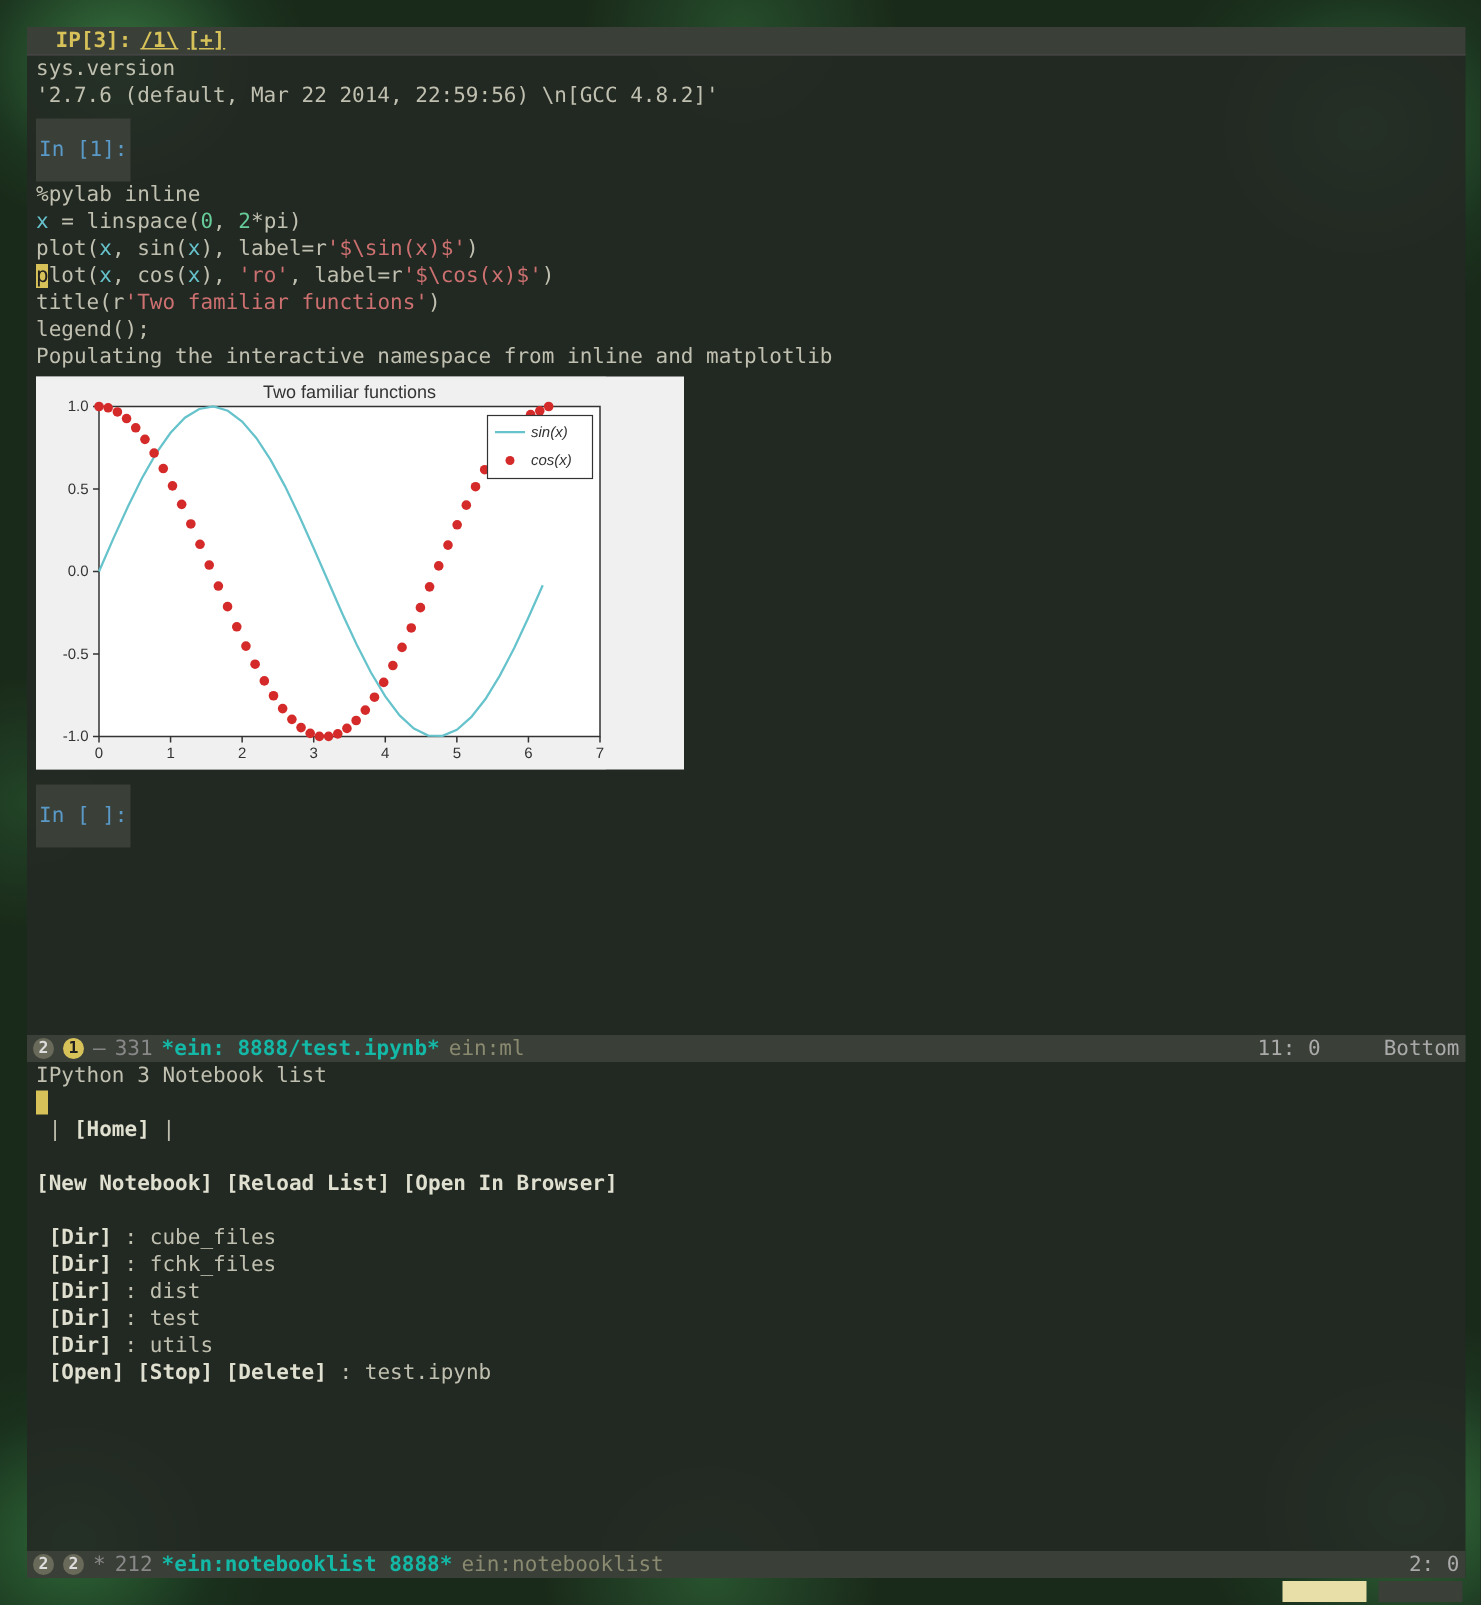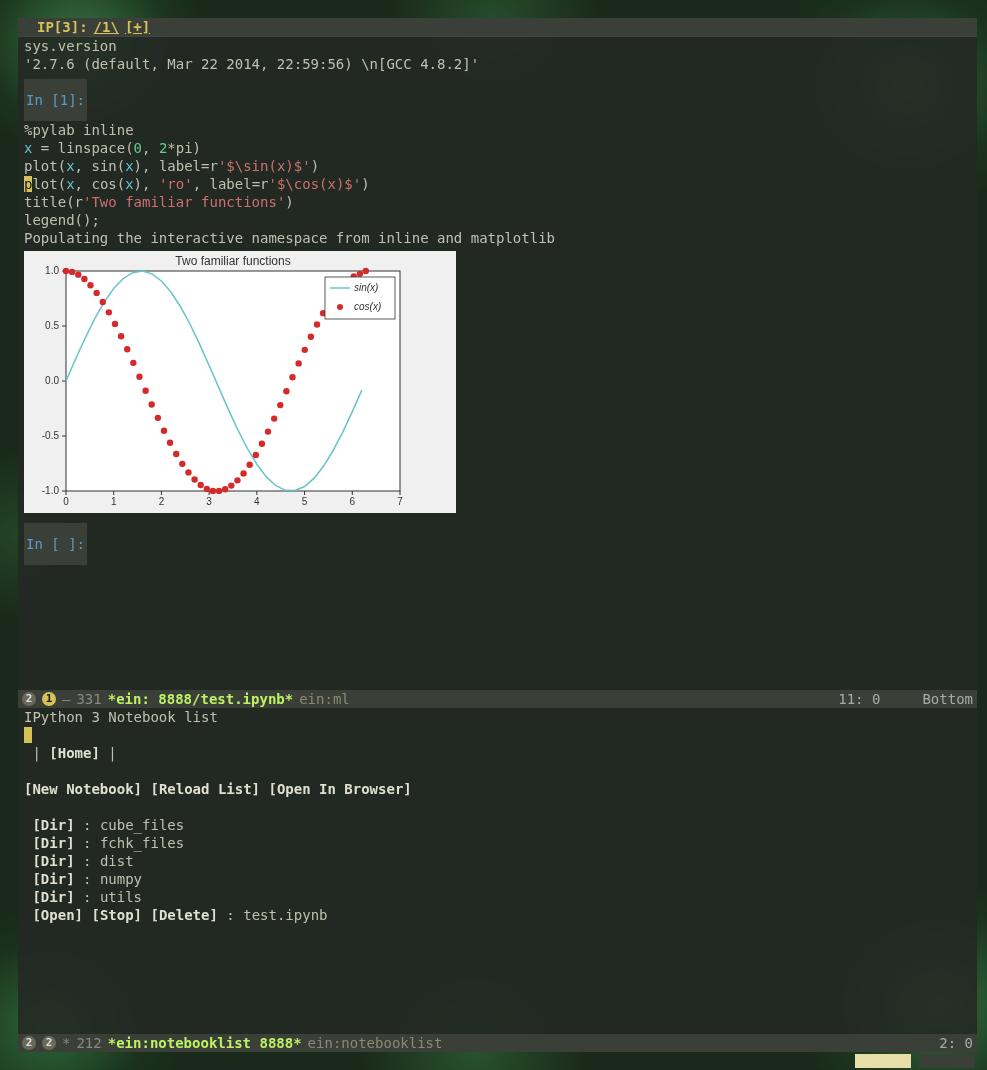--- a/index.html
+++ b/index.html
@@ -75,21 +75,21 @@
   justify-content: center;
   background: #d7c25a;
   color: #202020;
   border-radius: 50%;
   width: 14px;
   height: 14px;
   font-size: 11px;
   font-weight: bold;
 }
 .badge.dim { background: #6a6a5a; color: #ddd; }
-.sb-buf { color: #bef264; font-weight: bold; }
+.sb-buf { color: #14b8a6; font-weight: bold; }
 .sb-mode { color: #8a8a70; }
 .spacer { flex: 1; }
 .notebook-list .row { white-space: pre; }
 .btn { color: #e0e0d0; font-weight: bold; }
 .chart-holder {
   background: #f0f0f0;
   width: 432px;
   height: 262px;
   margin: 4px 0 10px 0;
   position: relative;
@@ -250,21 +250,21 @@
     <div class="row">IPython 3 Notebook list</div>
     <div class="row"><span class="hl-token">&nbsp;</span></div>
     <div class="row"><span> | </span><span class="btn">[Home]</span><span> | </span></div>
     <div class="row">&nbsp;</div>
     <div class="row"><span class="btn">[New Notebook]</span> <span class="btn">[Reload List]</span> <span class="btn">[Open In Browser]</span></div>
     <div class="row">&nbsp;</div>
     <div id="nbitems">
         <div class="row"> <span class="btn">[Dir]</span> : <span>cube_files</span></div>
         <div class="row"> <span class="btn">[Dir]</span> : <span>fchk_files</span></div>
         <div class="row"> <span class="btn">[Dir]</span> : <span>dist</span></div>
-        <div class="row"> <span class="btn">[Dir]</span> : <span>numpy</span></div>
+        <div class="row"> <span class="btn">[Dir]</span> : <span>test</span></div>
         <div class="row"> <span class="btn">[Dir]</span> : <span>utils</span></div>
       </div>
     <div class="row"> <span class="btn">[Open]</span> <span class="btn">[Stop]</span> <span class="btn">[Delete]</span> : <span>test.ipynb</span></div>
   </div>
 
   <div class="statusbar" style="position:absolute;left:0;right:0;bottom:0">
     <span class="badge dim">2</span>
     <span class="badge dim">2</span>
     <span class="comment">*</span>
     <span class="comment">212</span>

